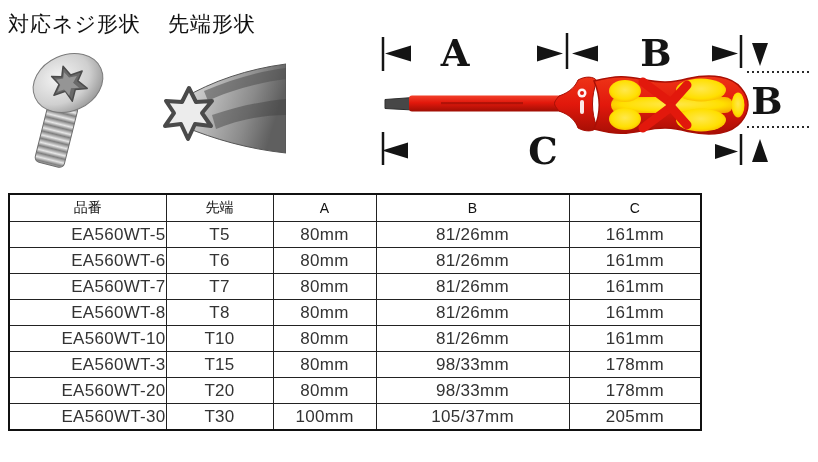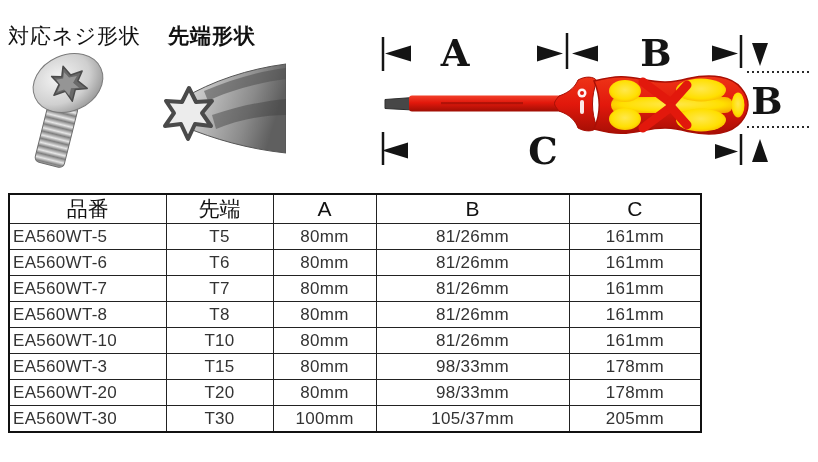--- a/index.html
+++ b/index.html
@@ -1,38 +1,38 @@
 <!DOCTYPE html>
 <html><head>
 <meta charset="utf-8">
 <style>
   html,body{margin:0;padding:0;background:#fff;}
   .page{position:relative;width:818px;height:462px;background:#ffffff;overflow:hidden;
         font-family:"Liberation Sans","DejaVu Sans",sans-serif;}
 
   
-  .sec-label{position:absolute;top:22px;font-size:21px;color:#111;letter-spacing:1px;white-space:nowrap;}
+  .sec-label{position:absolute;top:10px;font-size:21px;color:#111;letter-spacing:1px;white-space:nowrap;}
   .lbl-screw{left:8px;}
-  .lbl-tip{left:168px;font-weight:bold;}
+  .lbl-tip{left:168px;}
 
   
   .screw-photo{position:absolute;left:28px;top:45px;}
   .bit-photo{position:absolute;left:152px;top:57px;}
   .dim-diagram{position:absolute;left:375px;top:15px;}
 
   .dim-letter{font-family:"DejaVu Serif","Liberation Serif",serif;font-weight:bold;
               font-size:37px;fill:#141414;}
 
   
   .spec-table{position:absolute;left:8px;top:193px;width:692px;border-collapse:collapse;
               table-layout:fixed;border:2px solid #111;}
   .spec-table th,.spec-table td{border:1px solid #222;padding:0;overflow:hidden;white-space:nowrap;}
-  .spec-table th{height:26px;font-size:21px;font-weight:normal;color:#111;text-align:center;}
+  .spec-table th{height:26px;font-size:14px;font-weight:normal;color:#111;text-align:center;}
   .spec-table td{height:25px;font-size:17px;font-weight:normal;color:#333;letter-spacing:0.3px;}
-  .spec-table td.col-part{text-align:left;padding-left:3px;}
+  .spec-table td.col-part{text-align:right;padding-left:18px;}
   .spec-table td.col-center{text-align:center;}
 </style>
 </head>
 <body>
 
 <div class="page">
 
   <span class="sec-label lbl-screw">対応ネジ形状</span>
   <span class="sec-label lbl-tip">先端形状</span>
 

